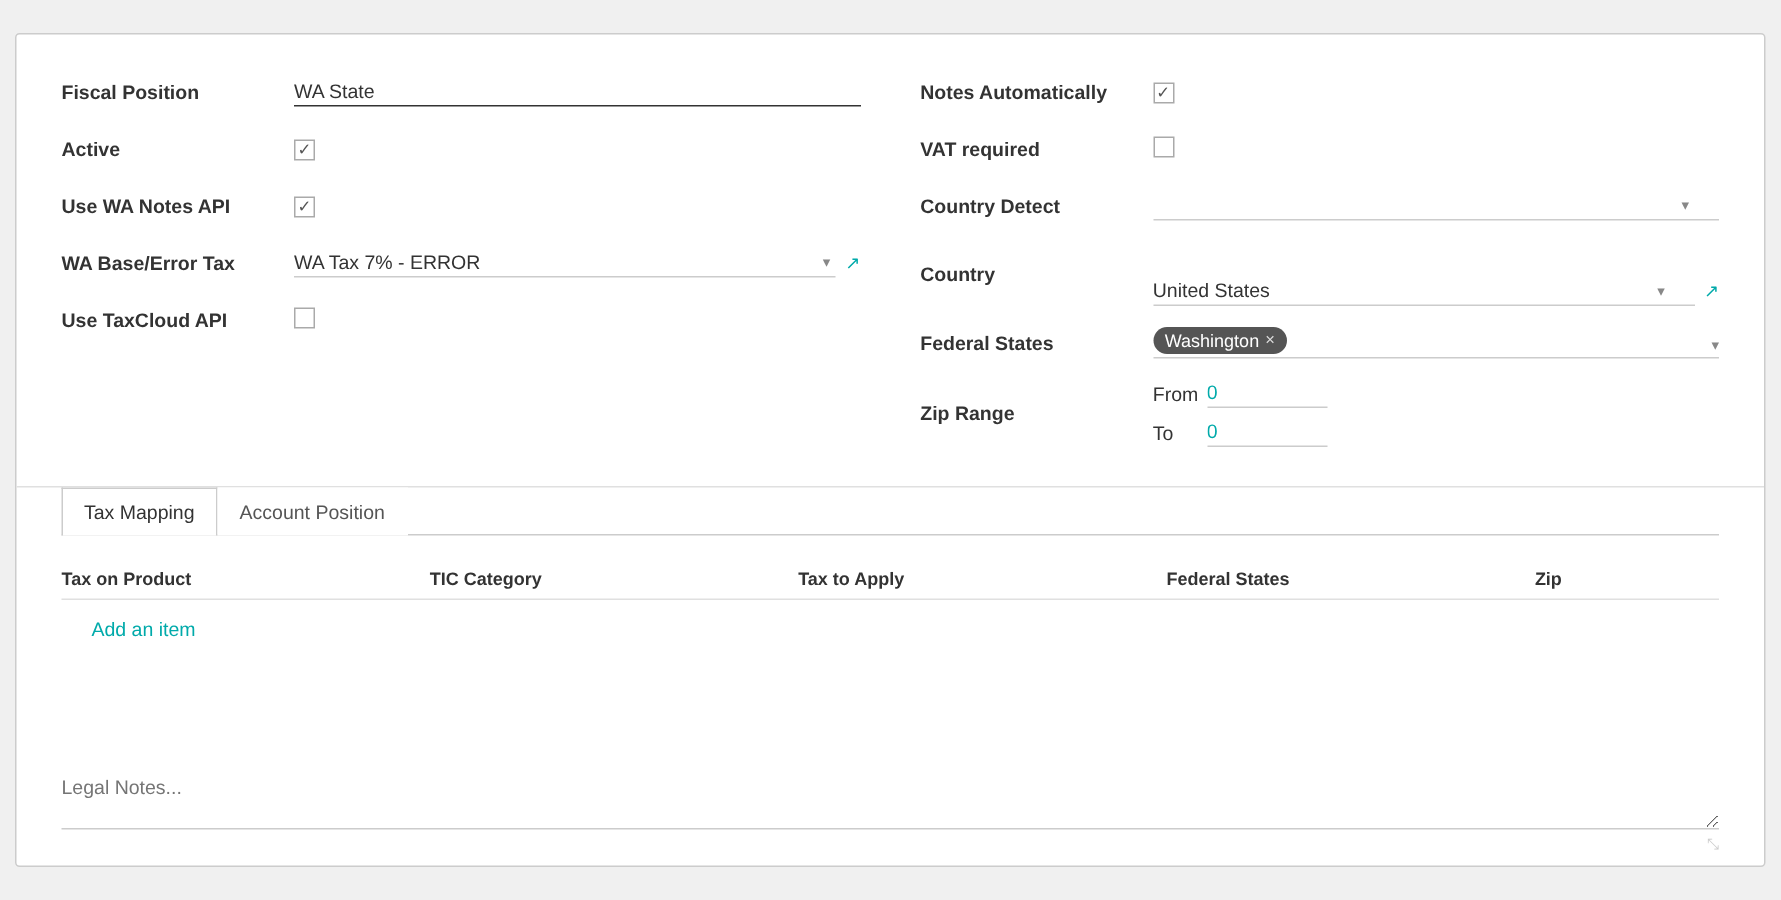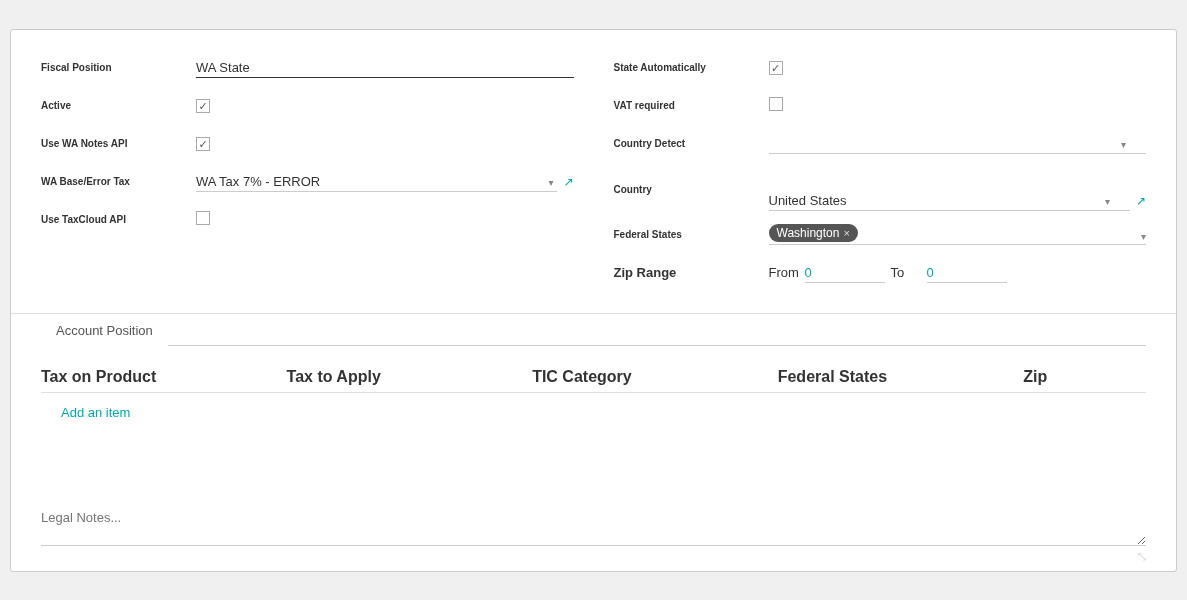--- a/index.html
+++ b/index.html
@@ -29,21 +29,21 @@
     }
     .form-row {
       display: flex;
       align-items: center;
       margin-bottom: 10px;
       min-height: 28px;
     }
     .form-label {
       width: 155px;
       font-weight: 600;
-      font-size: 10px;
+      font-size: 13px;
       color: #333;
       flex-shrink: 0;
     }
     .form-value {
       flex: 1;
       color: #333;
     }
     .text-input {
       width: 100%;
       border: none;
@@ -132,21 +132,21 @@
       min-height: 28px;
     }
     .zip-label {
       width: 155px;
       font-weight: 600;
       font-size: 13px;
       color: #333;
     }
     .zip-inputs {
       display: flex;
-      flex-direction: row;
+      flex-direction: column;
       gap: 6px;
     }
     .zip-input-row {
       display: flex;
       align-items: center;
       gap: 6px;
     }
     .zip-from-label {
       font-size: 13px;
       color: #333;
@@ -191,21 +191,21 @@
       font-weight: 500;
     }
     .table-header {
       display: flex;
       padding: 6px 0;
       border-bottom: 1px solid #e0e0e0;
       margin-bottom: 6px;
     }
     .table-header .col {
       font-weight: 700;
-      font-size: 16px;
+      font-size: 12px;
       color: #333;
     }
     .col-tax-product { flex: 2; }
     .col-tax-apply { flex: 2; }
     .col-tic { flex: 2; }
     .col-federal { flex: 2; }
     .col-zip { flex: 1; }
     .add-item-link {
       color: #00aaaa;
       font-size: 13px;
@@ -294,21 +294,21 @@
         <div class="form-value">
           <div class="checkbox"></div>
         </div>
       </div>
 
     </div>
 
     <div class="form-col">
 
       <div class="form-row">
-        <div class="form-label">State Automatically</div>
+        <div class="form-label">Notes Automatically</div>
         <div class="form-value">
           <div class="checkbox checked"></div>
         </div>
       </div>
 
       <div class="form-row">
         <div class="form-label">VAT required</div>
         <div class="form-value">
           <div class="checkbox"></div>
         </div>
@@ -368,30 +368,33 @@
         </div>
       </div>
 
     </div>
   </div>
 
   <hr class="divider">
 
   <div class="tabs-section">
     <div class="tabs">
+      <div class="tab active">
+        <span>Tax Mapping</span>
+      </div>
       <div class="tab">
         <span>Account Position</span>
       </div>
     </div>
 
     
     <div class="table-header">
       <div class="col col-tax-product">Tax on Product</div>
+      <div class="col col-tic">TIC Category</div>
       <div class="col col-tax-apply">Tax to Apply</div>
-      <div class="col col-tic">TIC Category</div>
       <div class="col col-federal">Federal States</div>
       <div class="col col-zip">Zip</div>
     </div>
 
     
     <a class="add-item-link">Add an item</a>
 
     
     <div class="bottom-section" style="padding-left:0; padding-right:0;">
       <textarea class="legal-notes" placeholder="Legal Notes..." style=""></textarea>

